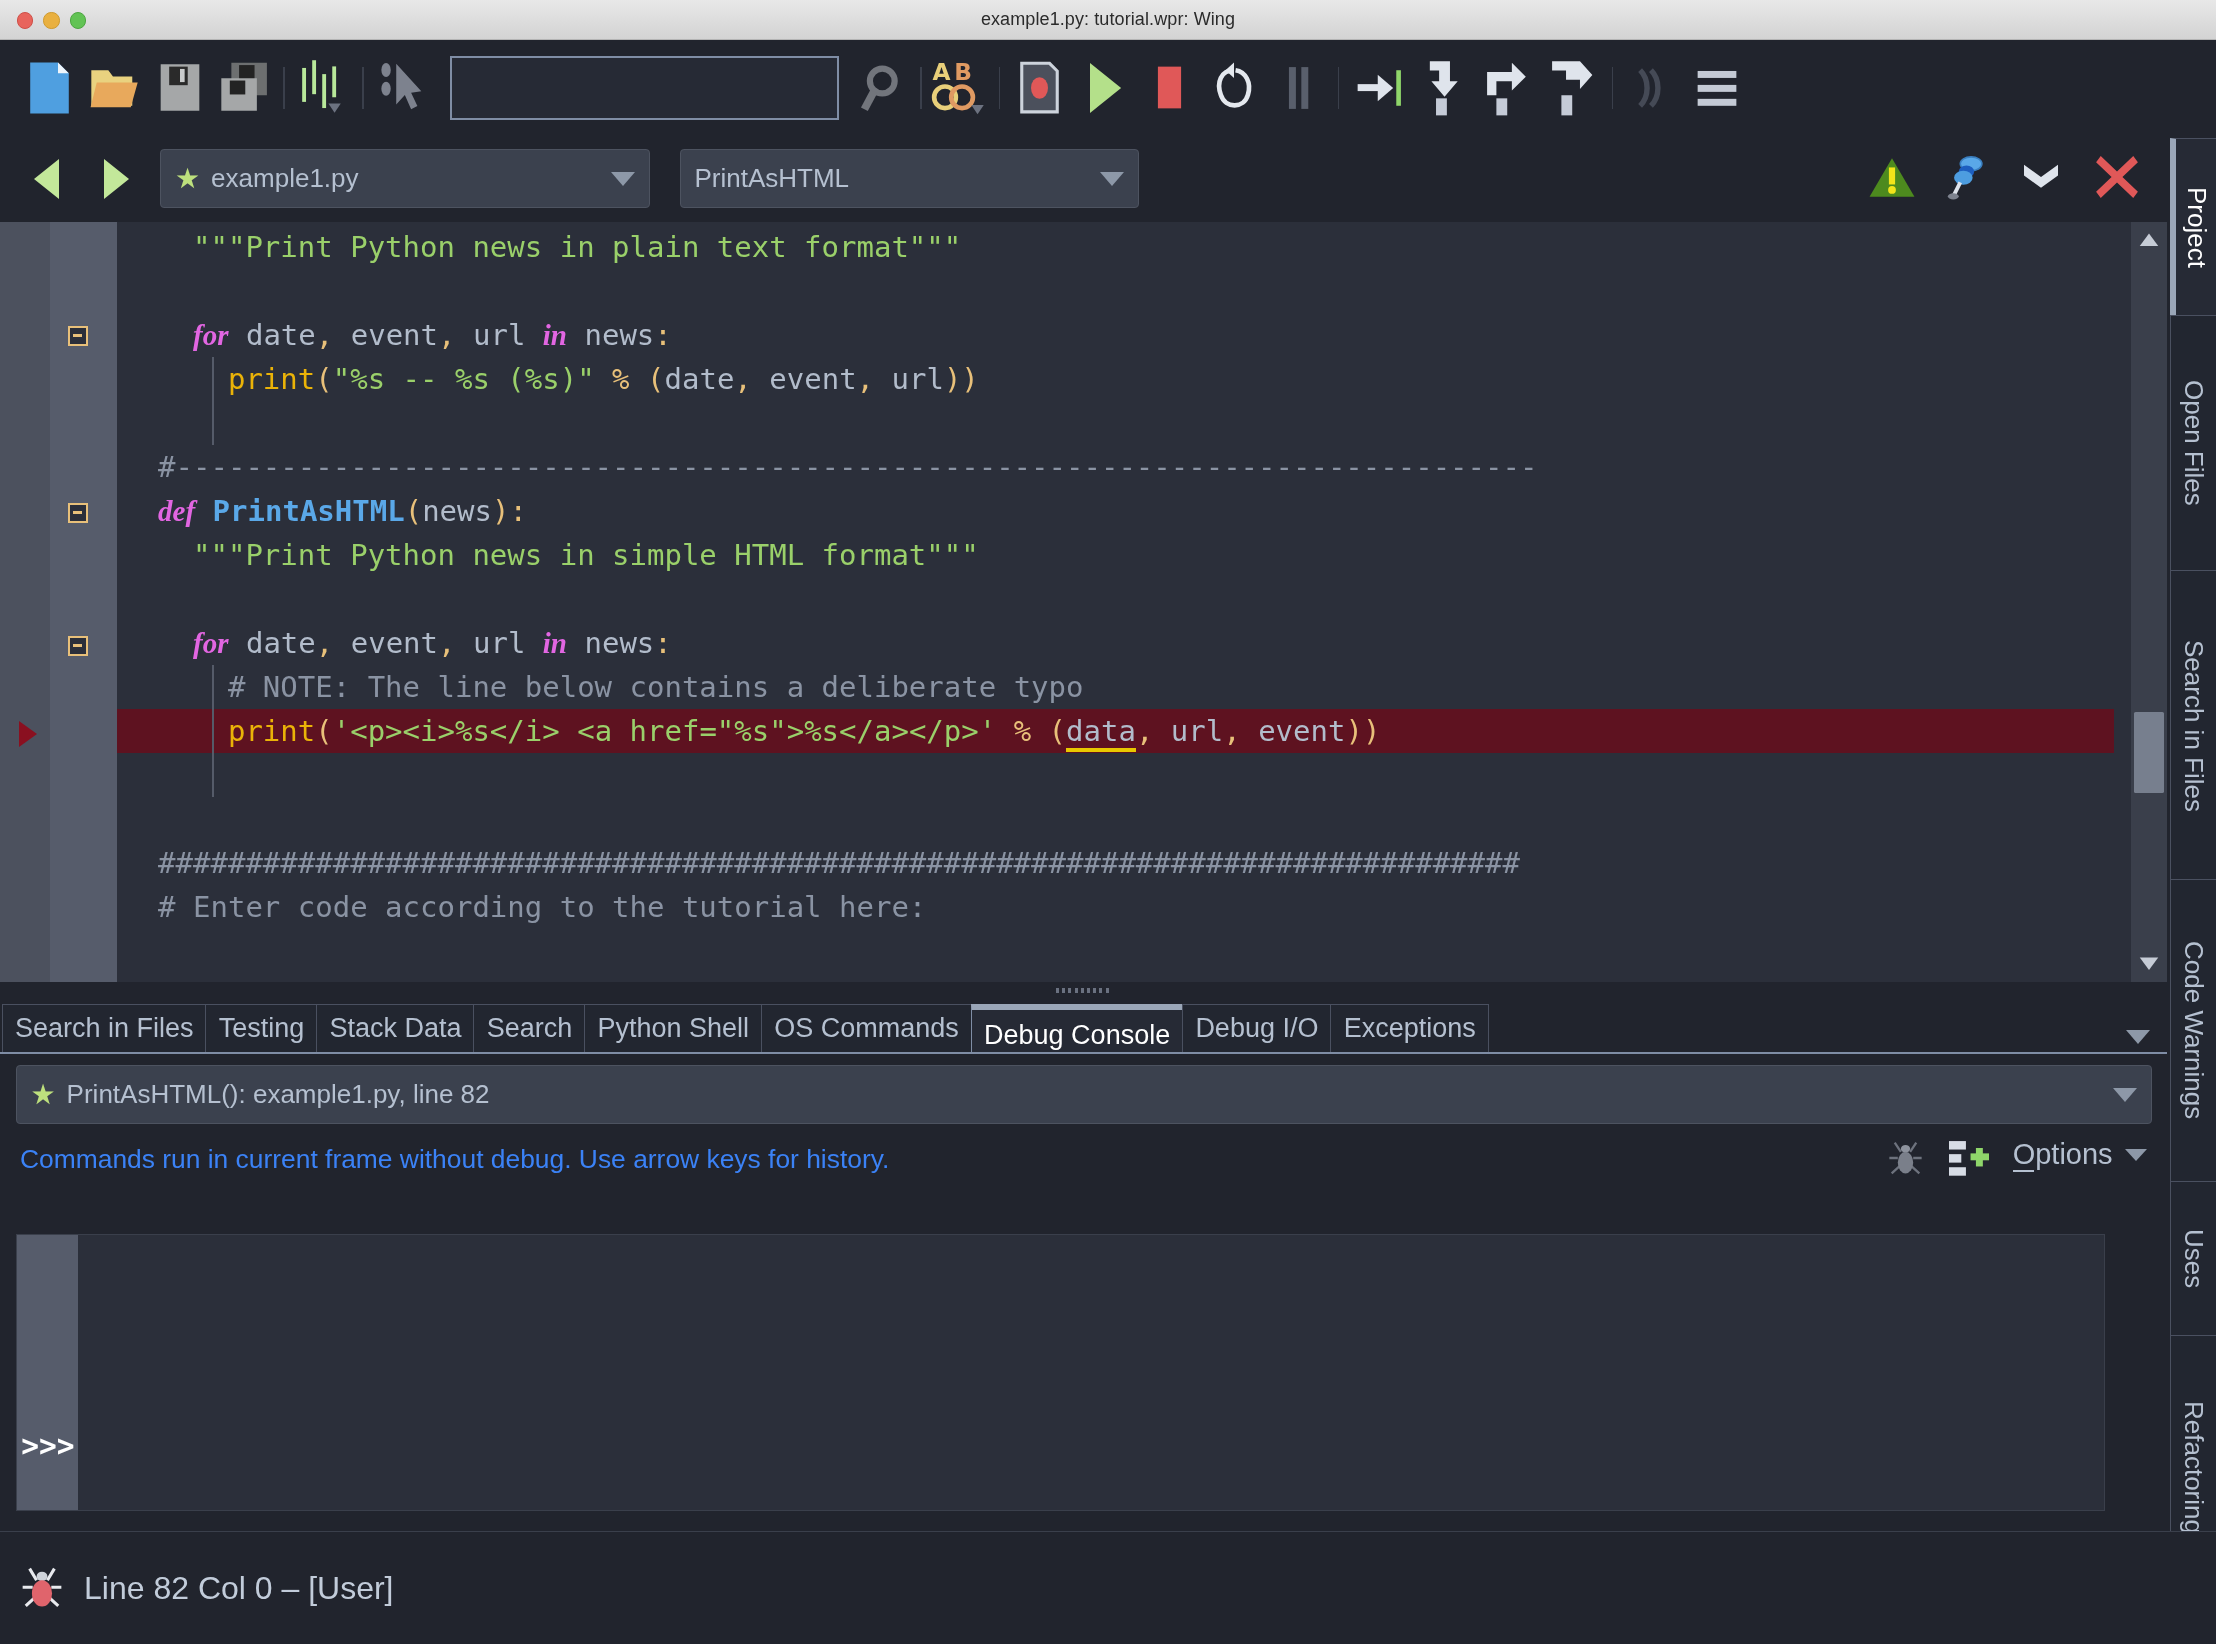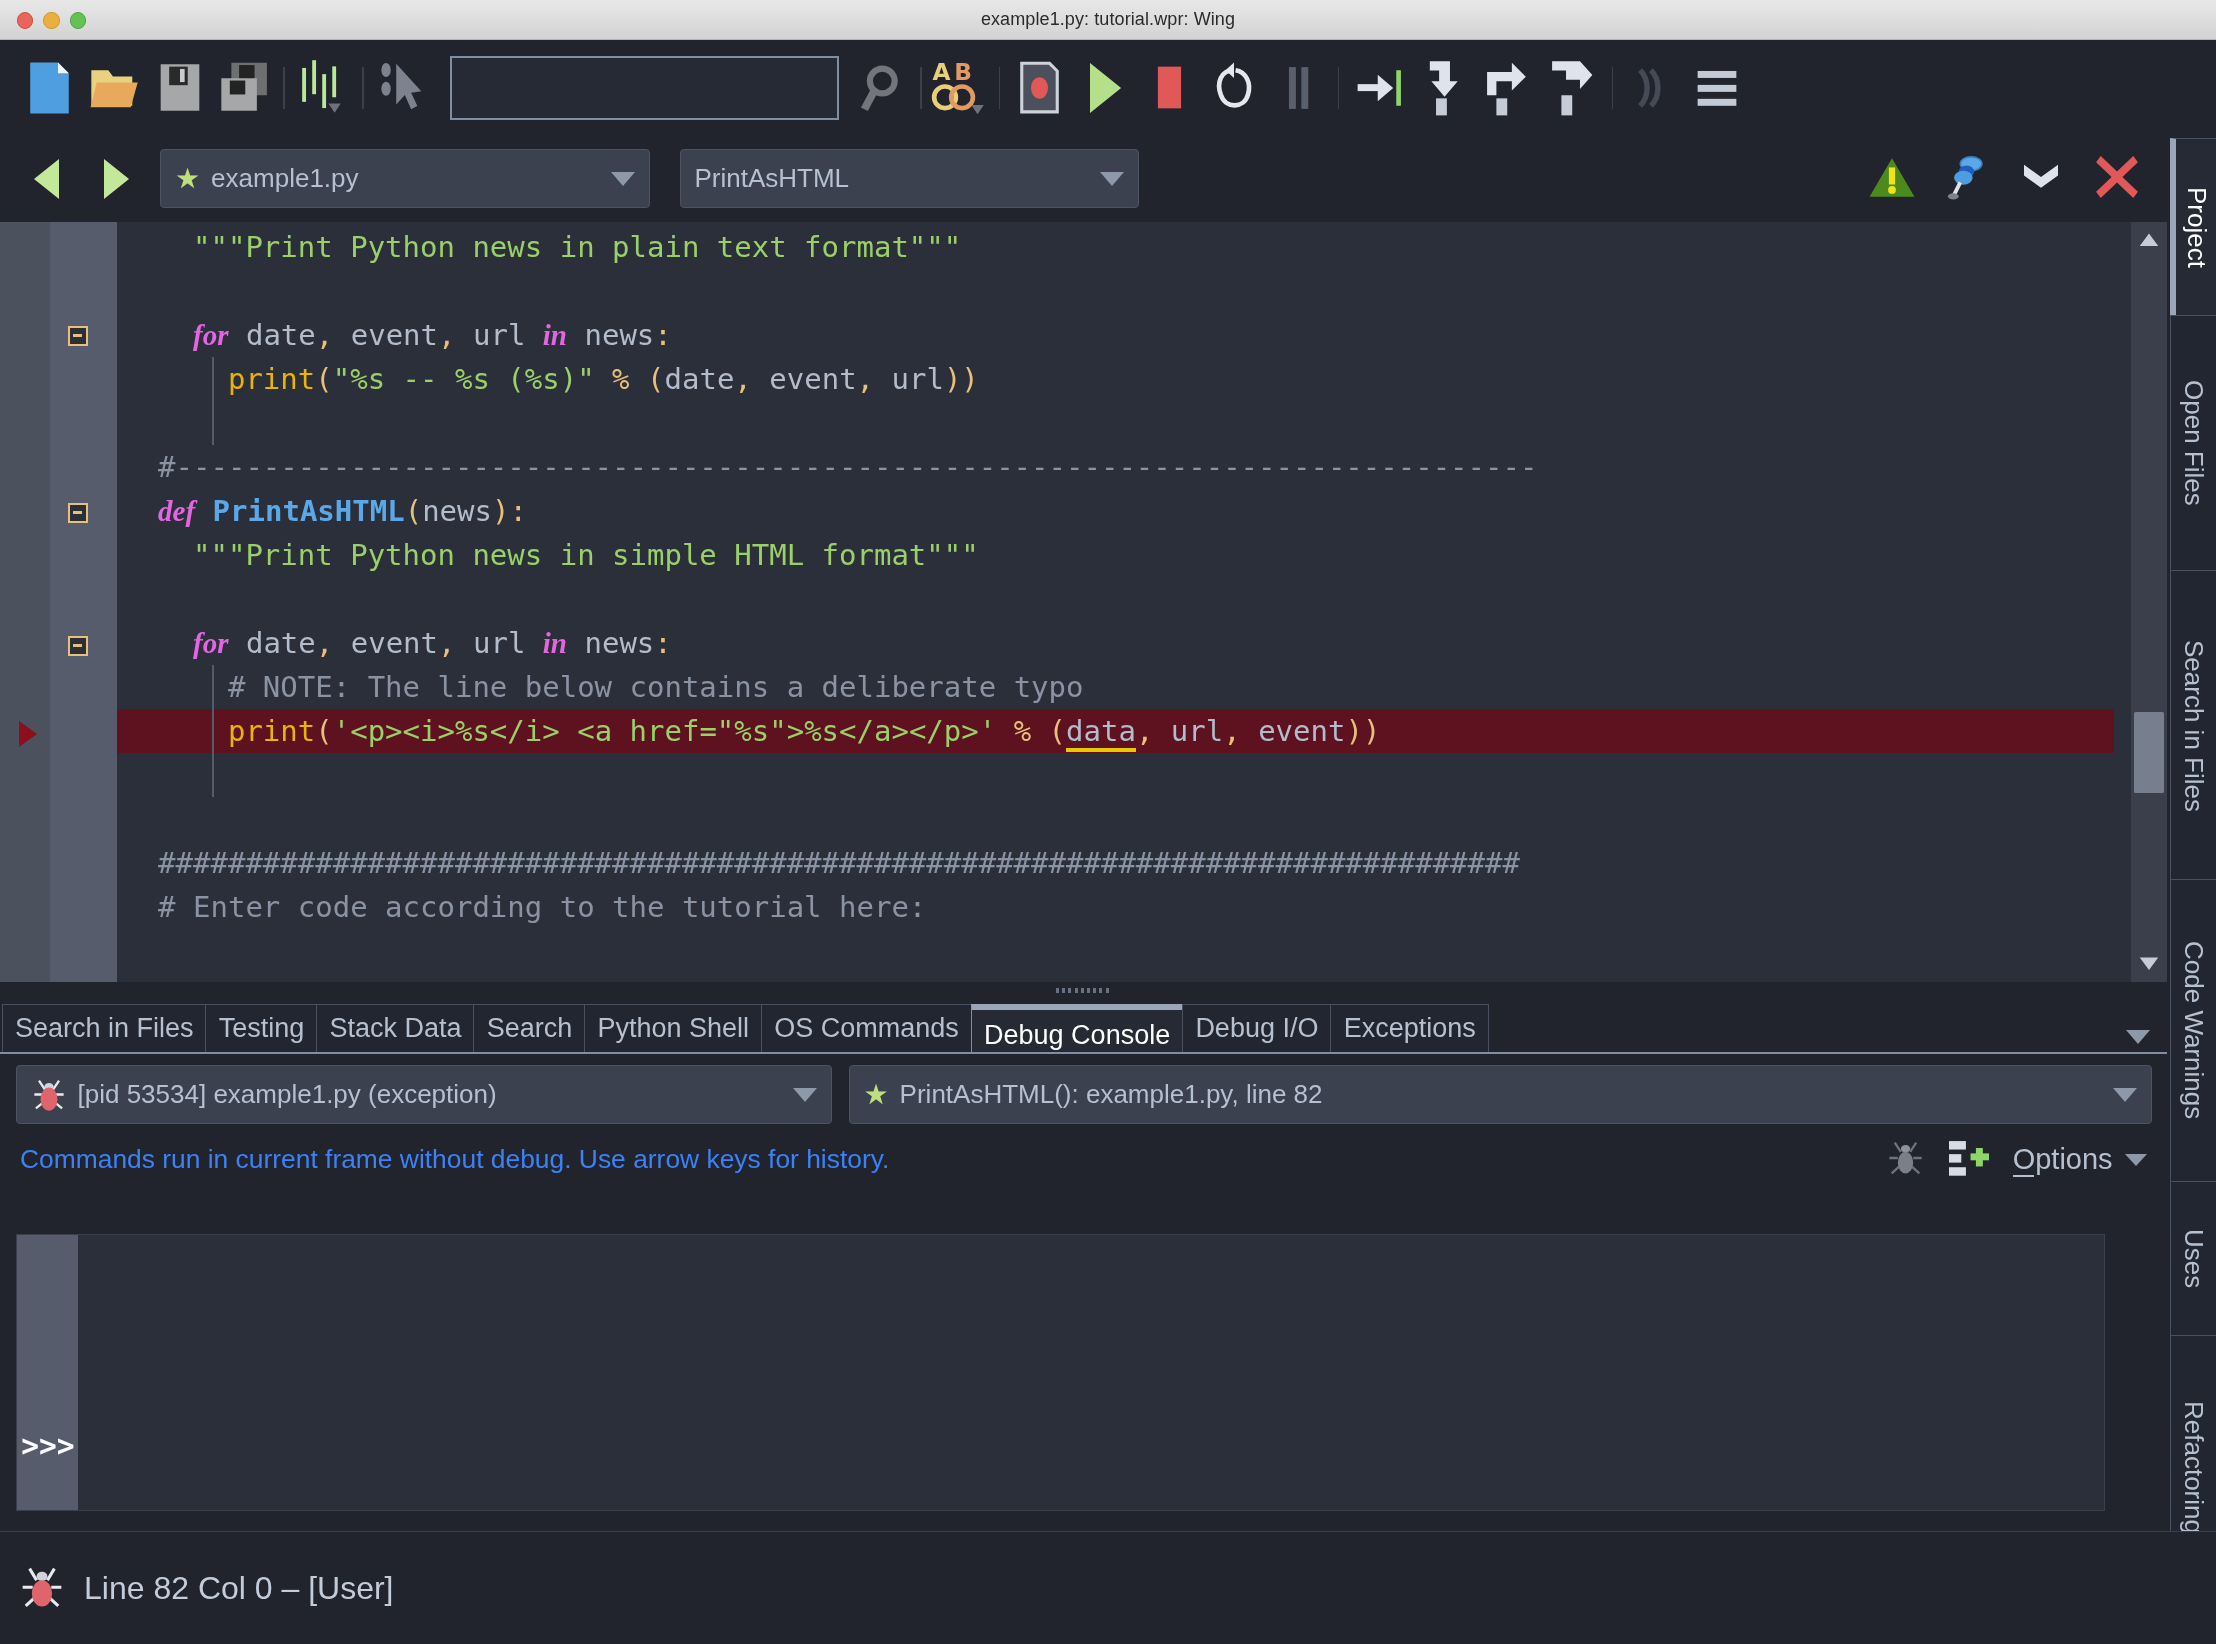--- a/index.html
+++ b/index.html
@@ -121,21 +121,21 @@
 
   .panel-body { position:absolute; left:0; top:53px; width:2167px; height:479px; background:#21242d;
      border-top:2.3px solid #7f8da5; }
 
   .dbg-row { display:flex; align-items:center; padding:11px 15.5px 0 15.5px; gap:17px; }
   #proc-combo { width:816px; }
   #frame-combo { flex:1; }
 
   .hint-row { display:flex; align-items:center; padding:0 20px; height:71px; }
   .hint-text { color:#3b82f6; font-size:26.4px; }
-  .hint-right { margin-left:auto; display:flex; align-items:center; gap:22px; }
+  .hint-right { margin-left:auto; display:flex; align-items:flex-start; gap:22px; }
   .options-label { color:#b5c0d0; font-size:29px; position:relative; }
   .options-label:after { content:""; position:absolute; left:0; bottom:-0.8px; width:21px; height:2.3px; background:#b5c0d0; }
 
   .console {
     position:absolute; left:15.5px; top:180px; width:2089px; height:277px;
     background:#2b2f3a; border:1.6px solid #3a3f4b;
   }
   .con-gutter { position:absolute; left:0; top:0; width:61px; height:100%; background:#565c6b; }
   .prompt { position:absolute; left:4.7px; bottom:47px; color:#ffffff; font-family:"DejaVu Sans Mono",monospace; font-size:29.5px; font-weight:bold; }
   .con-text {
@@ -427,29 +427,20 @@
         <div class="ptab">OS Commands</div>
         <div class="ptab active">Debug Console</div>
         <div class="ptab">Debug I/O</div>
         <div class="ptab">Exceptions</div>
         <div class="ptabs-caret"></div>
       </div>
 
     <div class="panel-body">
 
       <div class="dbg-row">
-        <div class="combo" id="proc-combo">
-          <svg width="36" height="37" viewBox="0 0 46 48" style="margin-right:11px;flex:none">
-            <path d="M10 6 L18 18 M36 6 L28 18 M4 24 L14 24 M42 24 L32 24 M6 42 L16 34 M40 42 L30 34" stroke="#e8eaee" stroke-width="3"></path>
-            <ellipse cx="23" cy="14" rx="6" ry="5" fill="#cfd3da"></ellipse>
-            <ellipse cx="23" cy="30" rx="11" ry="15" fill="#e0646c"></ellipse>
-          </svg>
-          <span class="cb-label">[pid 53534] example1.py (exception)</span>
-          <span class="cb-caret"></span>
-        </div>
         <div class="combo" id="frame-combo">
           <span class="star">★</span>
           <span class="cb-label">PrintAsHTML(): example1.py, line 82</span>
           <span class="cb-caret"></span>
         </div>
       </div>
 
       <div class="hint-row">
         <div class="hint-text">Commands run in current frame without debug.  Use arrow keys for history.</div>
         <div class="hint-right">

